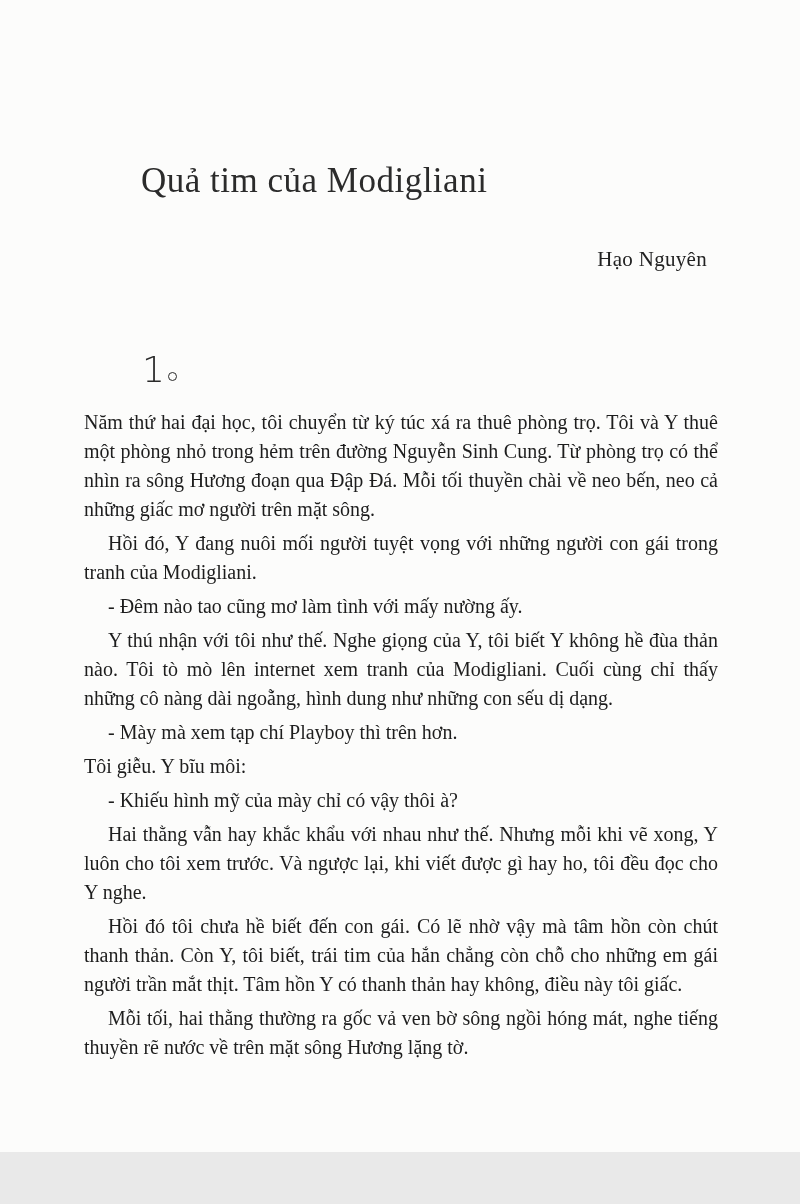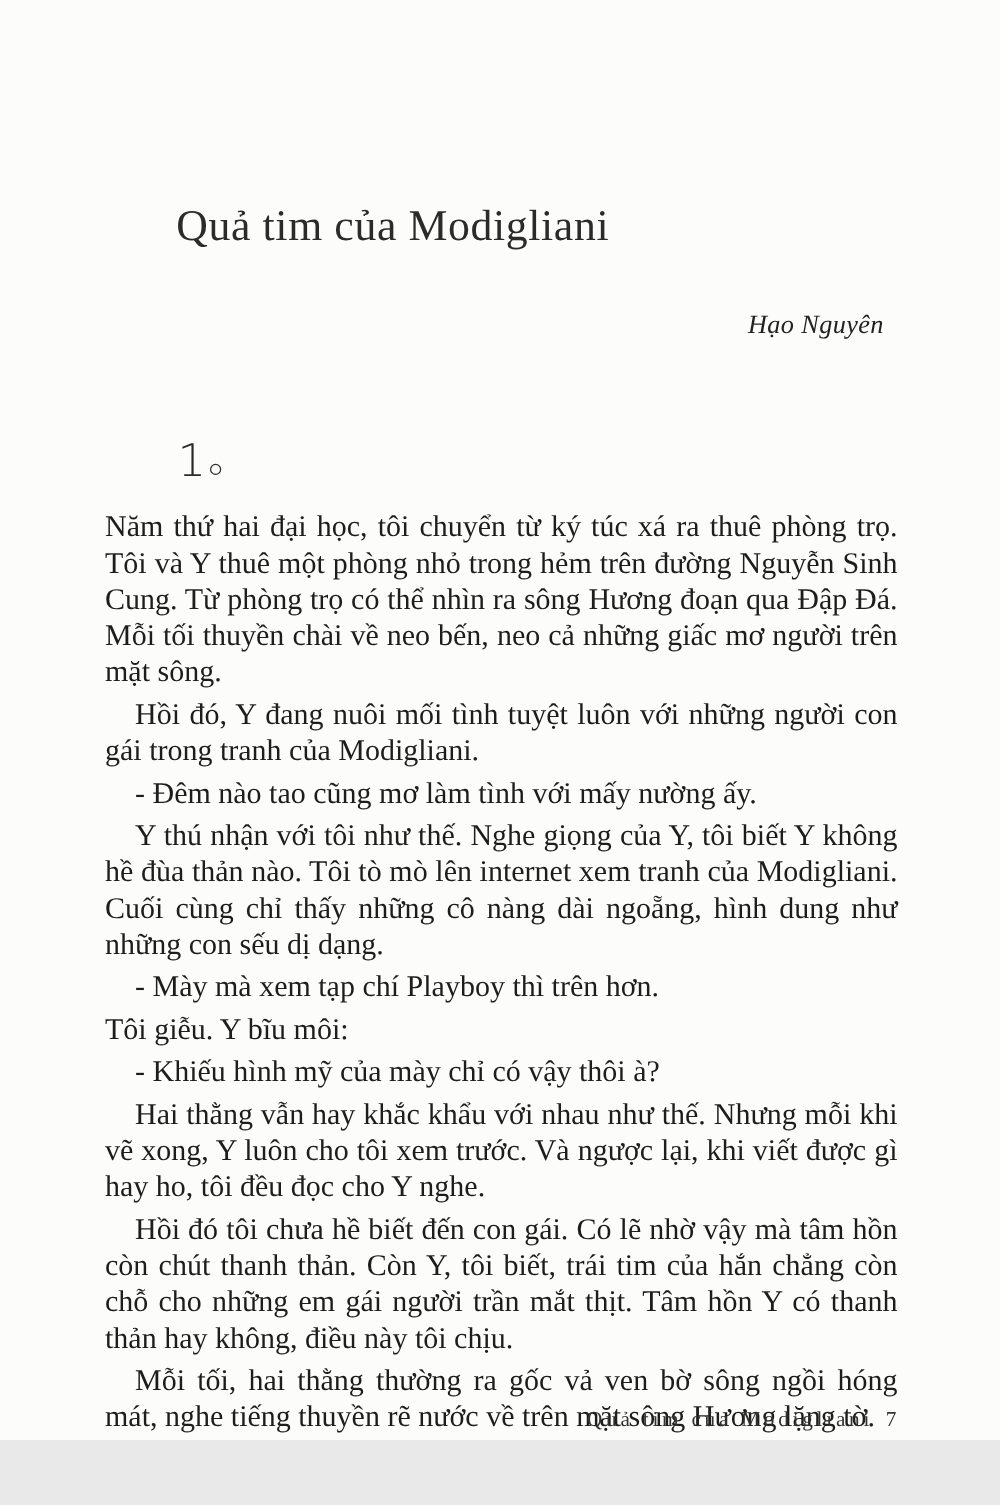--- a/index.html
+++ b/index.html
@@ -26,21 +26,20 @@
     font-weight: 400;
     letter-spacing: 0.5px;
     color: #2b2b2b;
     line-height: 1.2;
   }
   .author-line {
     position: absolute;
     top: 247px;
     right: 93px;
     font-size: 21px;
-    font-style: italic;
     font-weight: 500;
     color: #222;
     letter-spacing: 0.3px;
   }
   .section-number {
     position: absolute;
     left: 142px;
     top: 352px;
     font-family: "DejaVu Sans", sans-serif;
     font-weight: 300;
@@ -58,21 +57,21 @@
     margin-bottom: 1px;
   }
   .body-text {
     position: absolute;
     left: 84px;
     top: 408px;
     width: 634px;
   }
   .body-text p {
     margin: 0 0 5px 0;
-    font-size: 24px;
+    font-size: 20px;
     line-height: 29px;
     text-align: justify;
     text-justify: inter-word;
     color: #1d1d1d;
   }
   .body-text p.indent {
     text-indent: 24px;
   }
   .page-footer {
     position: absolute;
@@ -96,28 +95,25 @@
   <h1 class="chapter-title">Quả tim của Modigliani</h1>
 
   <div class="author-line">Hạo Nguyên</div>
 
   <div class="section-number">
     <span>1</span><span class="ring"></span>
   </div>
 
   <div class="body-text">
     <p class="noindent">Năm thứ hai đại học, tôi chuyển từ ký túc xá ra thuê phòng trọ. Tôi và Y thuê một phòng nhỏ trong hẻm trên đường Nguyễn Sinh Cung. Từ phòng trọ có thể nhìn ra sông Hương đoạn qua Đập Đá. Mỗi tối thuyền chài về neo bến, neo cả những giấc mơ người trên mặt sông.</p>
-    <p class="indent">Hồi đó, Y đang nuôi mối tình tuyệt luôn với những người con gái trong tranh của Modigliani.</p>
+    <p class="indent">Hồi đó, Y đang nuôi mối người tuyệt vọng với những người con gái trong tranh của Modigliani.</p>
     <p class="indent">- Đêm nào tao cũng mơ làm tình với mấy nường ấy.</p>
     <p class="indent">Y thú nhận với tôi như thế. Nghe giọng của Y, tôi biết Y không hề đùa thản nào. Tôi tò mò lên internet xem tranh của Modigliani. Cuối cùng chỉ thấy những cô nàng dài ngoẵng, hình dung như những con sếu dị dạng.</p>
     <p class="indent">- Mày mà xem tạp chí Playboy thì trên hơn.</p>
     <p class="noindent">Tôi giễu. Y bĩu môi:</p>
     <p class="indent">- Khiếu hình mỹ của mày chỉ có vậy thôi à?</p>
     <p class="indent">Hai thằng vẫn hay khắc khẩu với nhau như thế. Nhưng mỗi khi vẽ xong, Y luôn cho tôi xem trước. Và ngược lại, khi viết được gì hay ho, tôi đều đọc cho Y nghe.</p>
-    <p class="indent">Hồi đó tôi chưa hề biết đến con gái. Có lẽ nhờ vậy mà tâm hồn còn chút thanh thản. Còn Y, tôi biết, trái tim của hắn chẳng còn chỗ cho những em gái người trần mắt thịt. Tâm hồn Y có thanh thản hay không, điều này tôi chịu.</p>
+    <p class="indent">Hồi đó tôi chưa hề biết đến con gái. Có lẽ nhờ vậy mà tâm hồn còn chút thanh thản. Còn Y, tôi biết, trái tim của hắn chẳng còn chỗ cho những em gái người trần mắt thịt. Tâm hồn Y có thanh thản hay không, điều này tôi giấc.</p>
     <p class="indent">Mỗi tối, hai thằng thường ra gốc vả ven bờ sông ngồi hóng mát, nghe tiếng thuyền rẽ nước về trên mặt sông Hương lặng tờ.</p>
   </div>
 
-  <div class="page-footer">
-    <span>Quả tim của Modigliani</span><span class="page-num">7</span>
-  </div>
 
 </div>
 
 </body></html>

